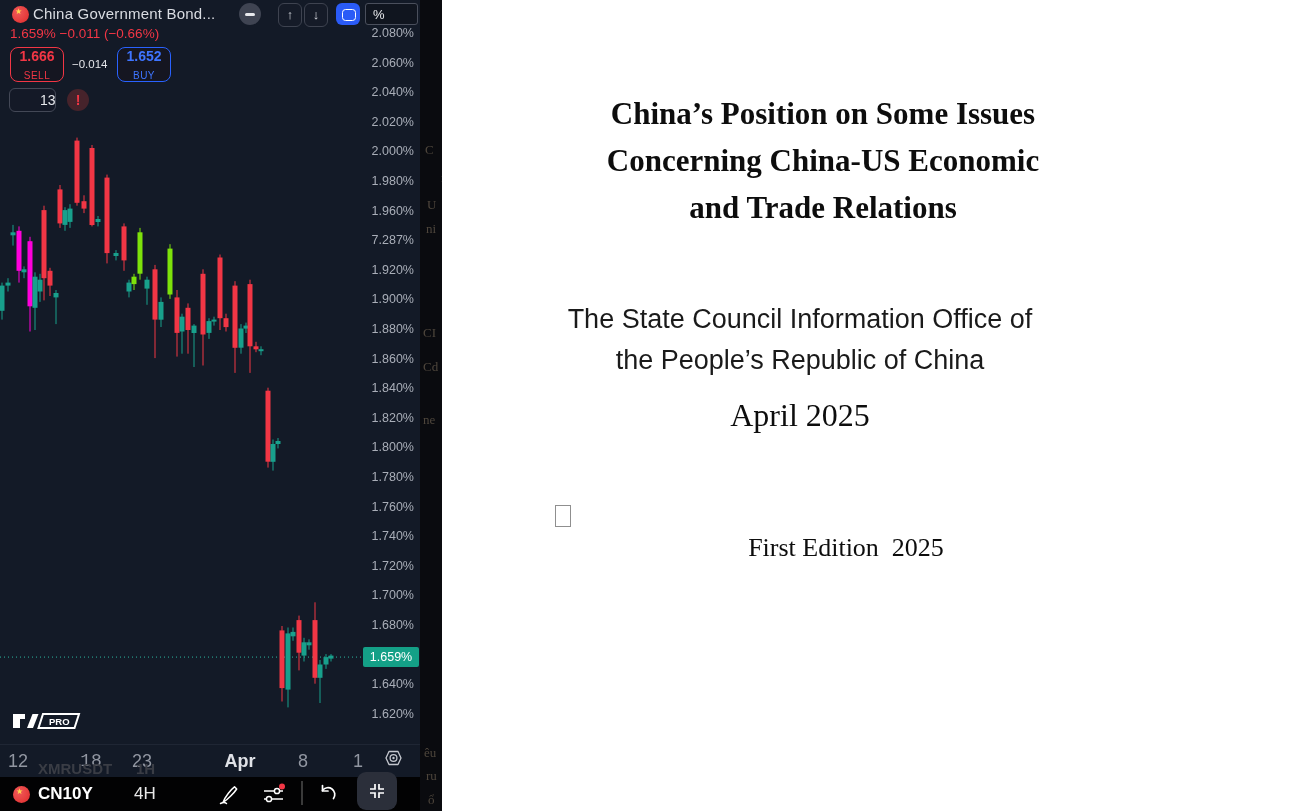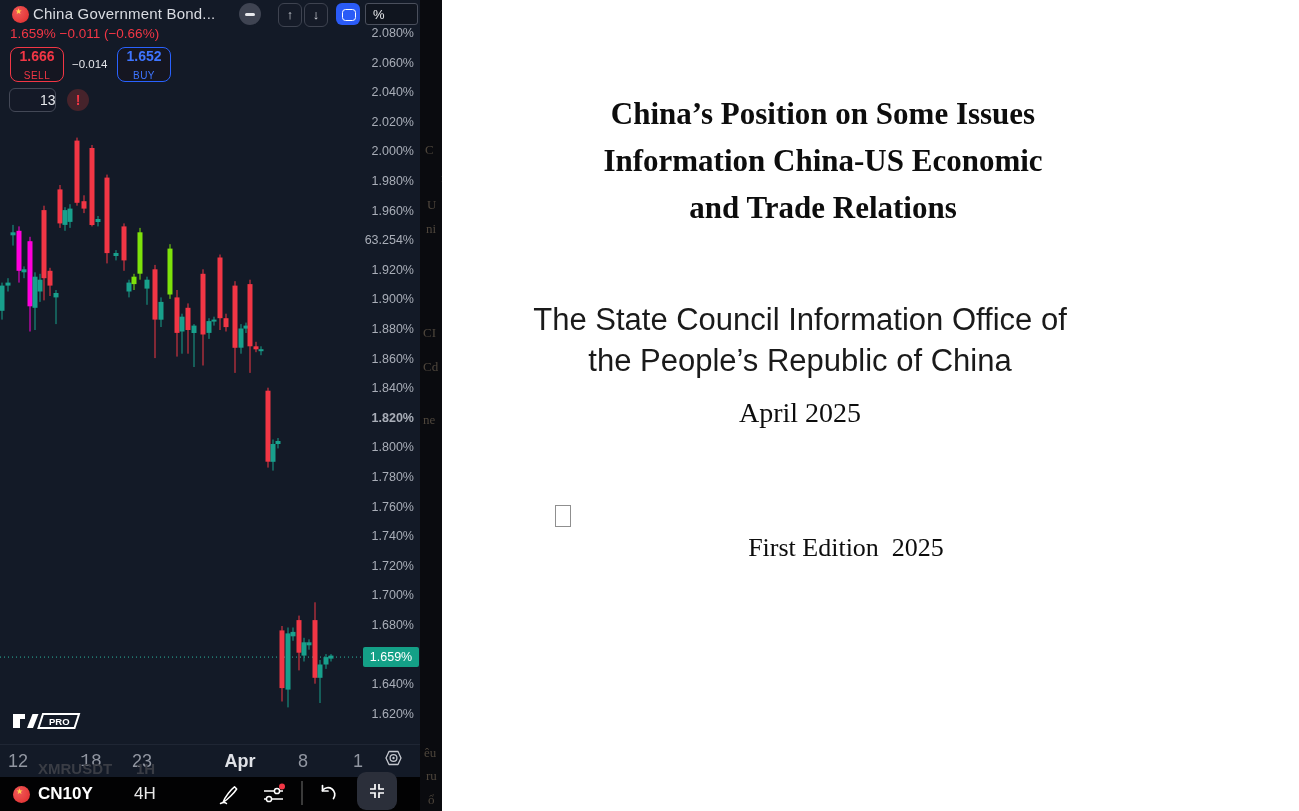--- a/index.html
+++ b/index.html
@@ -40,34 +40,34 @@
   .frag{position:absolute;font-size:13px;color:#4e463c;font-family:"Liberation Serif",serif;}
   
   #bottom-bar{left:0;top:777px;width:442px;height:34px;background:#020203;}
   #bb-symbol{left:38px;top:784px;font-size:17px;font-weight:bold;color:#fff;}
   #bb-tf{left:134px;top:784px;font-size:17px;color:#e8e8e8;}
   #bb-divider{left:301px;top:781px;width:1.5px;height:24px;background:#3a3a3a;}
   #fs-btn{left:357px;top:772px;width:40px;height:38px;background:#2b2f3a;border-radius:9px;}
   
   #doc-panel{position:absolute;left:442px;top:0;width:857px;height:811px;background:#ffffff;color:#0d0d0d;}
   #doc-title{position:absolute;left:0;top:90px;width:716px;text-align:center;font-family:"Liberation Serif",serif;font-weight:bold;font-size:31px;line-height:47px;margin-left:23px;}
-  #doc-subtitle{position:absolute;left:0;top:299px;width:716px;text-align:center;font-family:"Liberation Sans",sans-serif;font-size:31px;line-height:41px;color:#1a1a1a;}
-  #doc-date{position:absolute;left:0;top:397px;width:716px;text-align:center;font-family:"Liberation Serif",serif;font-size:28px;}
+  #doc-subtitle{position:absolute;left:0;top:299px;width:716px;text-align:center;font-family:"Liberation Sans",sans-serif;font-size:27px;line-height:41px;color:#1a1a1a;}
+  #doc-date{position:absolute;left:0;top:397px;width:716px;text-align:center;font-family:"Liberation Serif",serif;font-size:32px;}
   #doc-edition{position:absolute;left:64px;top:533px;width:680px;text-align:center;font-family:"Liberation Serif",serif;font-size:26px;white-space:pre;}
   #doc-box{position:absolute;left:113px;top:505px;width:14px;height:20px;border:1px solid #8f8f8f;}
 </style>
 </head>
 <body>
 
 <div id="root">
 
   <div id="doc-panel">
     <div id="doc-title">
       <div>China’s Position on Some Issues</div>
-      <div>Information China-US Economic</div>
+      <div>Concerning China-US Economic</div>
       <div>and Trade Relations</div>
     </div>
     <div id="doc-subtitle">
       <div>The State Council Information Office of</div>
       <div>the People’s Republic of China</div>
     </div>
     <div id="doc-date">April 2025</div>
     <div id="doc-box"></div>
     <div id="doc-edition">First Edition  2025</div>
   </div>
@@ -303,27 +303,27 @@
       </svg>
 
     <div id="y-axis" class="abs" style="left:0;top:0;">
         <div class="ytick" style="top: 26px;">2.080%</div>
         <div class="ytick" style="top: 55.6px;">2.060%</div>
         <div class="ytick" style="top: 85.2px;">2.040%</div>
         <div class="ytick" style="top: 114.8px;">2.020%</div>
         <div class="ytick" style="top: 144.4px;">2.000%</div>
         <div class="ytick" style="top: 174px;">1.980%</div>
         <div class="ytick" style="top: 203.6px;">1.960%</div>
-        <div class="ytick" style="top: 233.2px;">63.254%</div>
+        <div class="ytick" style="top: 233.2px;">7.287%</div>
         <div class="ytick" style="top: 262.8px;">1.920%</div>
         <div class="ytick" style="top: 292.4px;">1.900%</div>
         <div class="ytick" style="top: 322px;">1.880%</div>
         <div class="ytick" style="top: 351.6px;">1.860%</div>
         <div class="ytick" style="top: 381.2px;">1.840%</div>
-        <div class="ytick" style="top: 410.8px; font-weight: bold;">1.820%</div>
+        <div class="ytick" style="top: 410.8px;">1.820%</div>
         <div class="ytick" style="top: 440.4px;">1.800%</div>
         <div class="ytick" style="top: 470px;">1.780%</div>
         <div class="ytick" style="top: 499.6px;">1.760%</div>
         <div class="ytick" style="top: 529.2px;">1.740%</div>
         <div class="ytick" style="top: 558.8px;">1.720%</div>
         <div class="ytick" style="top: 588.4px;">1.700%</div>
         <div class="ytick" style="top: 618px;">1.680%</div>
         <div class="ytick" style="top: 677.2px;">1.640%</div>
         <div class="ytick" style="top: 706.8px;">1.620%</div>
       </div>

